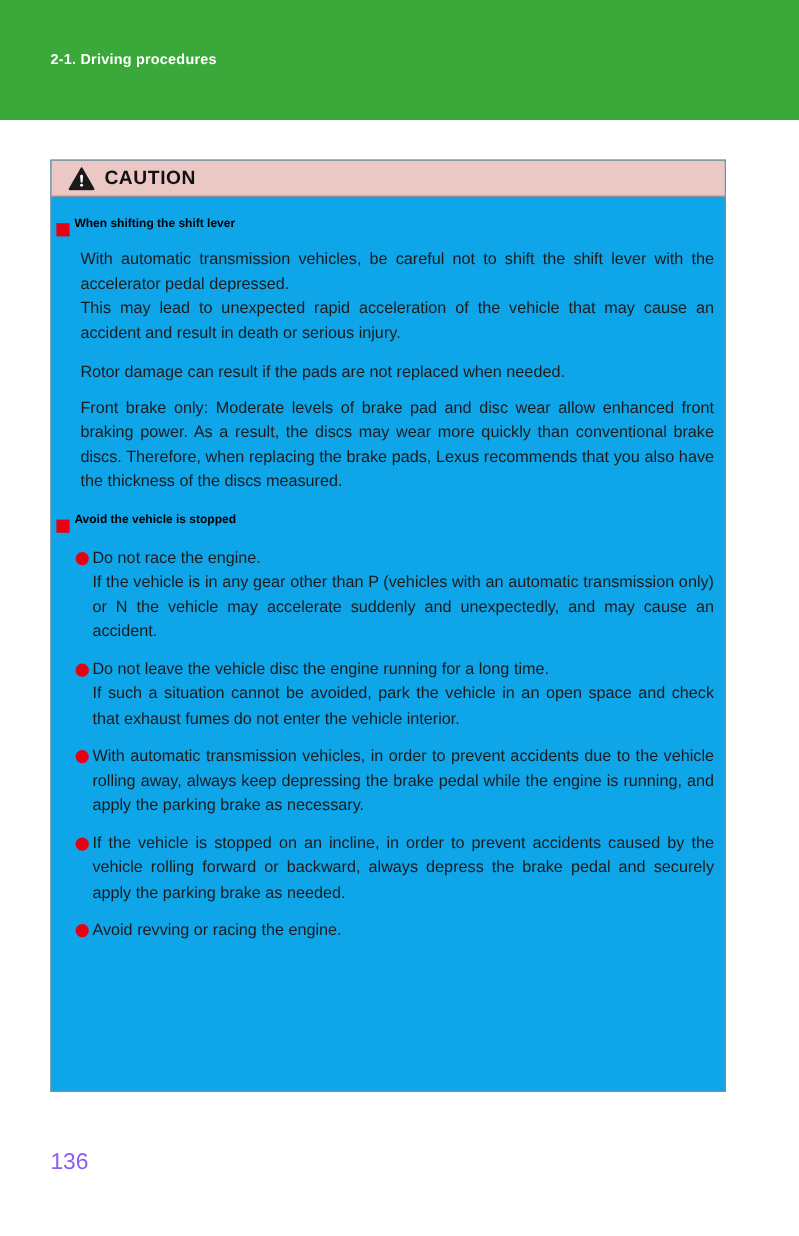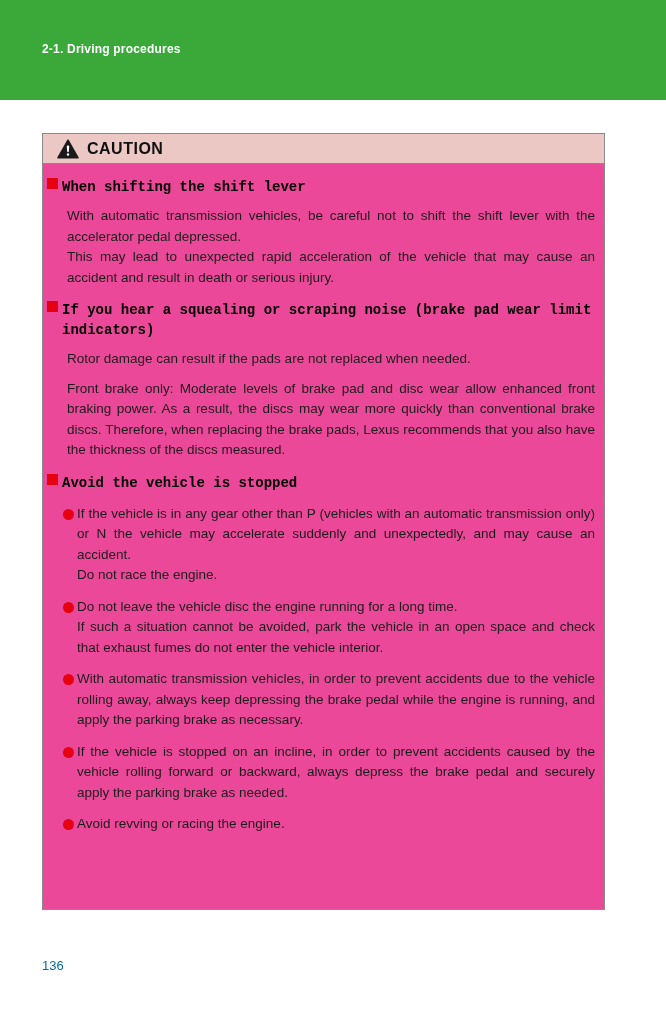--- a/index.html
+++ b/index.html
@@ -18,65 +18,64 @@
   }
   .page-header .breadcrumb {
     position: absolute; left: 42px; top: 42px;
     color: #ffffff; font-size: 12px; font-weight: bold;
     letter-spacing: 0.2px;
   }
   .caution-box {
     position: absolute; left: 42px; top: 133px;
     width: 563px; min-height: 777px;
     border: 1px solid var(--border, #8a8a8a);
-    background: #ec4899;
+    background: #0ea5e9;
   }
   .caution-header {
     height: 30px;
     background: var(--pink, #ecc8c5);
     border-bottom: 1px solid var(--border, #8a8a8a);
     display: flex; align-items: center;
     padding-left: 14px;
   }
   .warn-icon { display: inline-flex; width: 22px; height: 20px; margin-right: 8px; }
   .caution-title {
     font-size: 16px; font-weight: 600; color: #111111;
     letter-spacing: 0.5px;
   }
   .caution-body {
     padding: 13px 9px 22px 4px;
     font-size: 13.5px; line-height: 20.5px;
   }
   .cb-section { margin-top: 12px; }
   .cb-section:first-child { margin-top: 0; }
   .cb-heading {
-    display: flex; align-items: flex-start;
-    font-size: 14px; font-weight: bold; color: #000000;
+    display: flex; align-items: flex-end;
+    font-size: 10px; font-weight: bold; color: #000000;
     line-height: 20px;
-    font-family: Liberation Mono, monospace;
   }
   .sq {
     width: 11px; height: 11px; flex: 0 0 11px;
     background: var(--red, #e60012);
     margin-right: 4px; margin-top: 1px;
   }
   .cb-blocks { margin-left: 16px; }
   .cb-paragraph { margin-top: 9px; margin-left: 4px; }
   .cb-bullet { display: flex; margin-top: 11px; }
   .dot {
     width: 11px; height: 11px; flex: 0 0 11px;
     border-radius: 50%;
     background: var(--red, #e60012);
     margin-right: 3px; margin-top: 5px;
   }
   .cb-bullet-lines { flex: 1 1 auto; }
   .ln { text-align: justify; }
   .page-number {
     position: absolute; left: 42px; top: 958px;
-    font-size: 13px; color: #0369a1;
+    font-size: 19px; color: #8b5cf6;
   }
 </style>
 </head>
 <body>
 
 <div class="page-header">
   <span class="breadcrumb">2-1. Driving procedures</span>
 </div>
 
 <div class="caution-box">
@@ -98,46 +97,42 @@
     </h3>
     <div class="cb-blocks">
   <div class="cb-paragraph">
             <div class="ln">With automatic transmission vehicles, be careful not to shift the shift lever with the accelerator pedal depressed.</div>
             <div class="ln">This may lead to unexpected rapid acceleration of the vehicle that may cause an accident and result in death or serious injury.</div>
           </div>
 </div>
   </section>
 
   <section class="cb-section">
-    <h3 class="cb-heading">
-      <span class="sq"></span>
-      <span class="cb-heading-text">If you hear a squealing or scraping noise (brake pad wear limit indicators)</span>
-    </h3>
     <div class="cb-blocks">
   <div class="cb-paragraph">
             <div class="ln">Rotor damage can result if the pads are not replaced when needed.</div>
           </div>
 
   <div class="cb-paragraph">
             <div class="ln">Front brake only: Moderate levels of brake pad and disc wear allow enhanced front braking power. As a result, the discs may wear more quickly than conventional brake discs. Therefore, when replacing the brake pads, Lexus recommends that you also have the thickness of the discs measured.</div>
           </div>
 </div>
   </section>
 
   <section class="cb-section">
     <h3 class="cb-heading">
       <span class="sq"></span>
       <span class="cb-heading-text">Avoid the vehicle is stopped</span>
     </h3>
     <div class="cb-blocks">
   <div class="cb-bullet">
     <span class="dot"></span>
     <div class="cb-bullet-lines">
+              <div class="ln">Do not race the engine.</div>
               <div class="ln">If the vehicle is in any gear other than P (vehicles with an automatic transmission only) or N the vehicle may accelerate suddenly and unexpectedly, and may cause an accident.</div>
-              <div class="ln">Do not race the engine.</div>
             </div>
   </div>
 
   <div class="cb-bullet">
     <span class="dot"></span>
     <div class="cb-bullet-lines">
               <div class="ln">Do not leave the vehicle disc the engine running for a long time.</div>
               <div class="ln">If such a situation cannot be avoided, park the vehicle in an open space and check that exhaust fumes do not enter the vehicle interior.</div>
             </div>
   </div>

